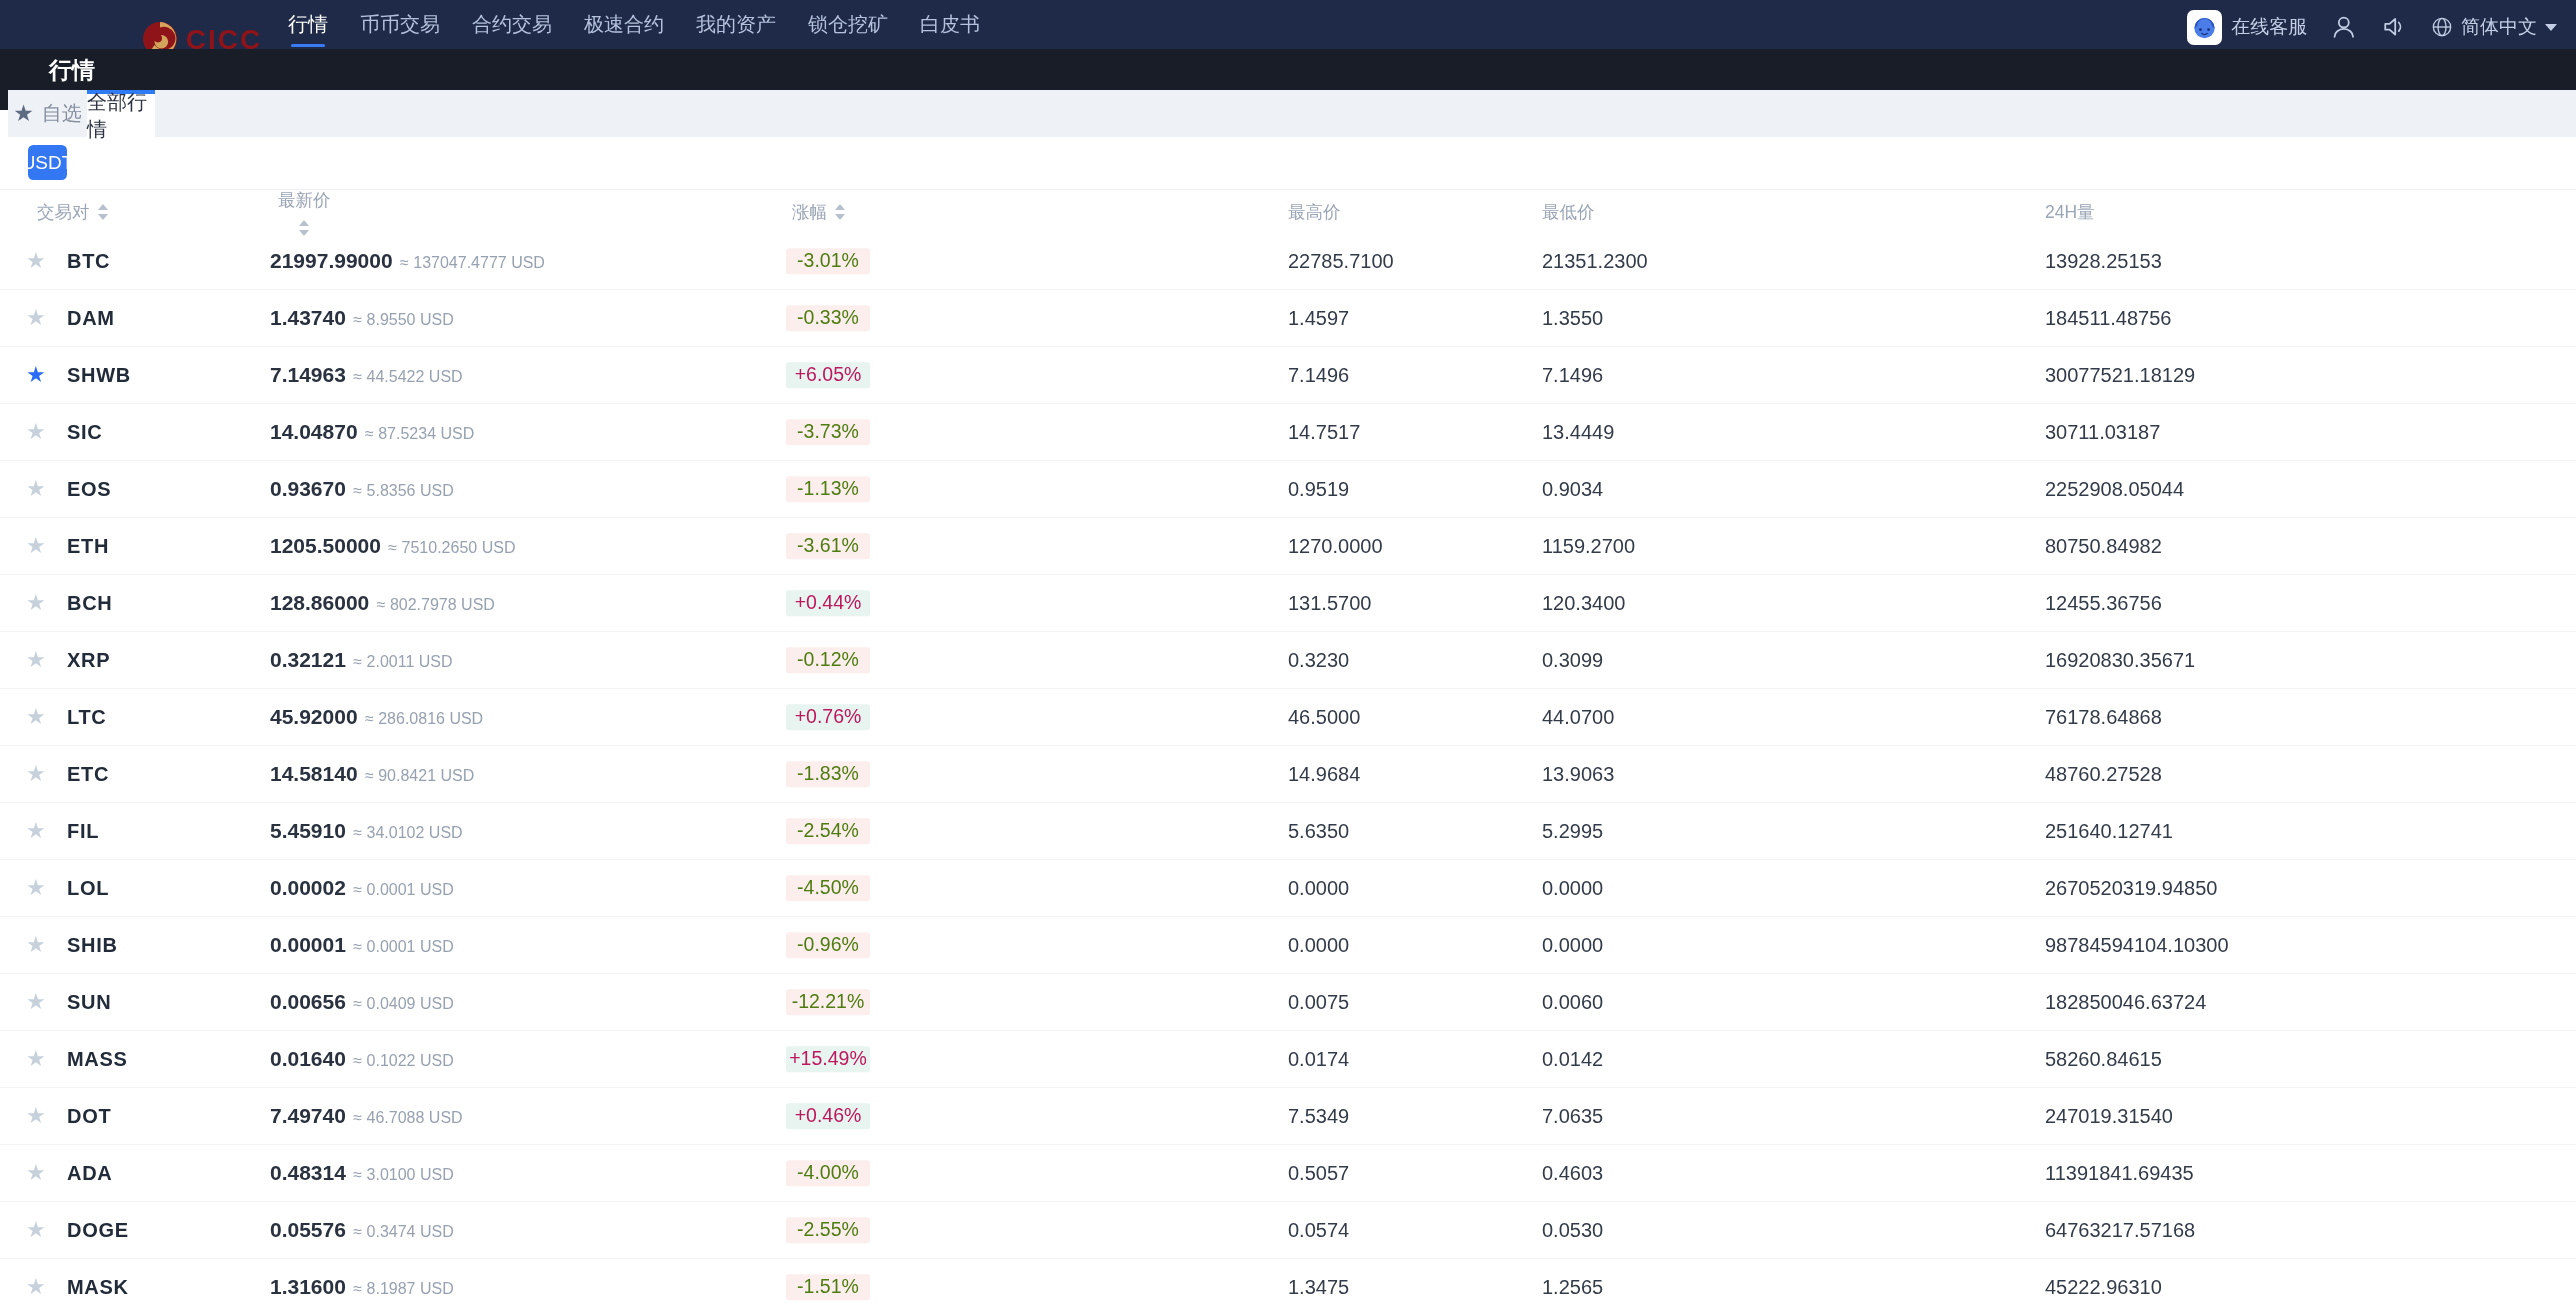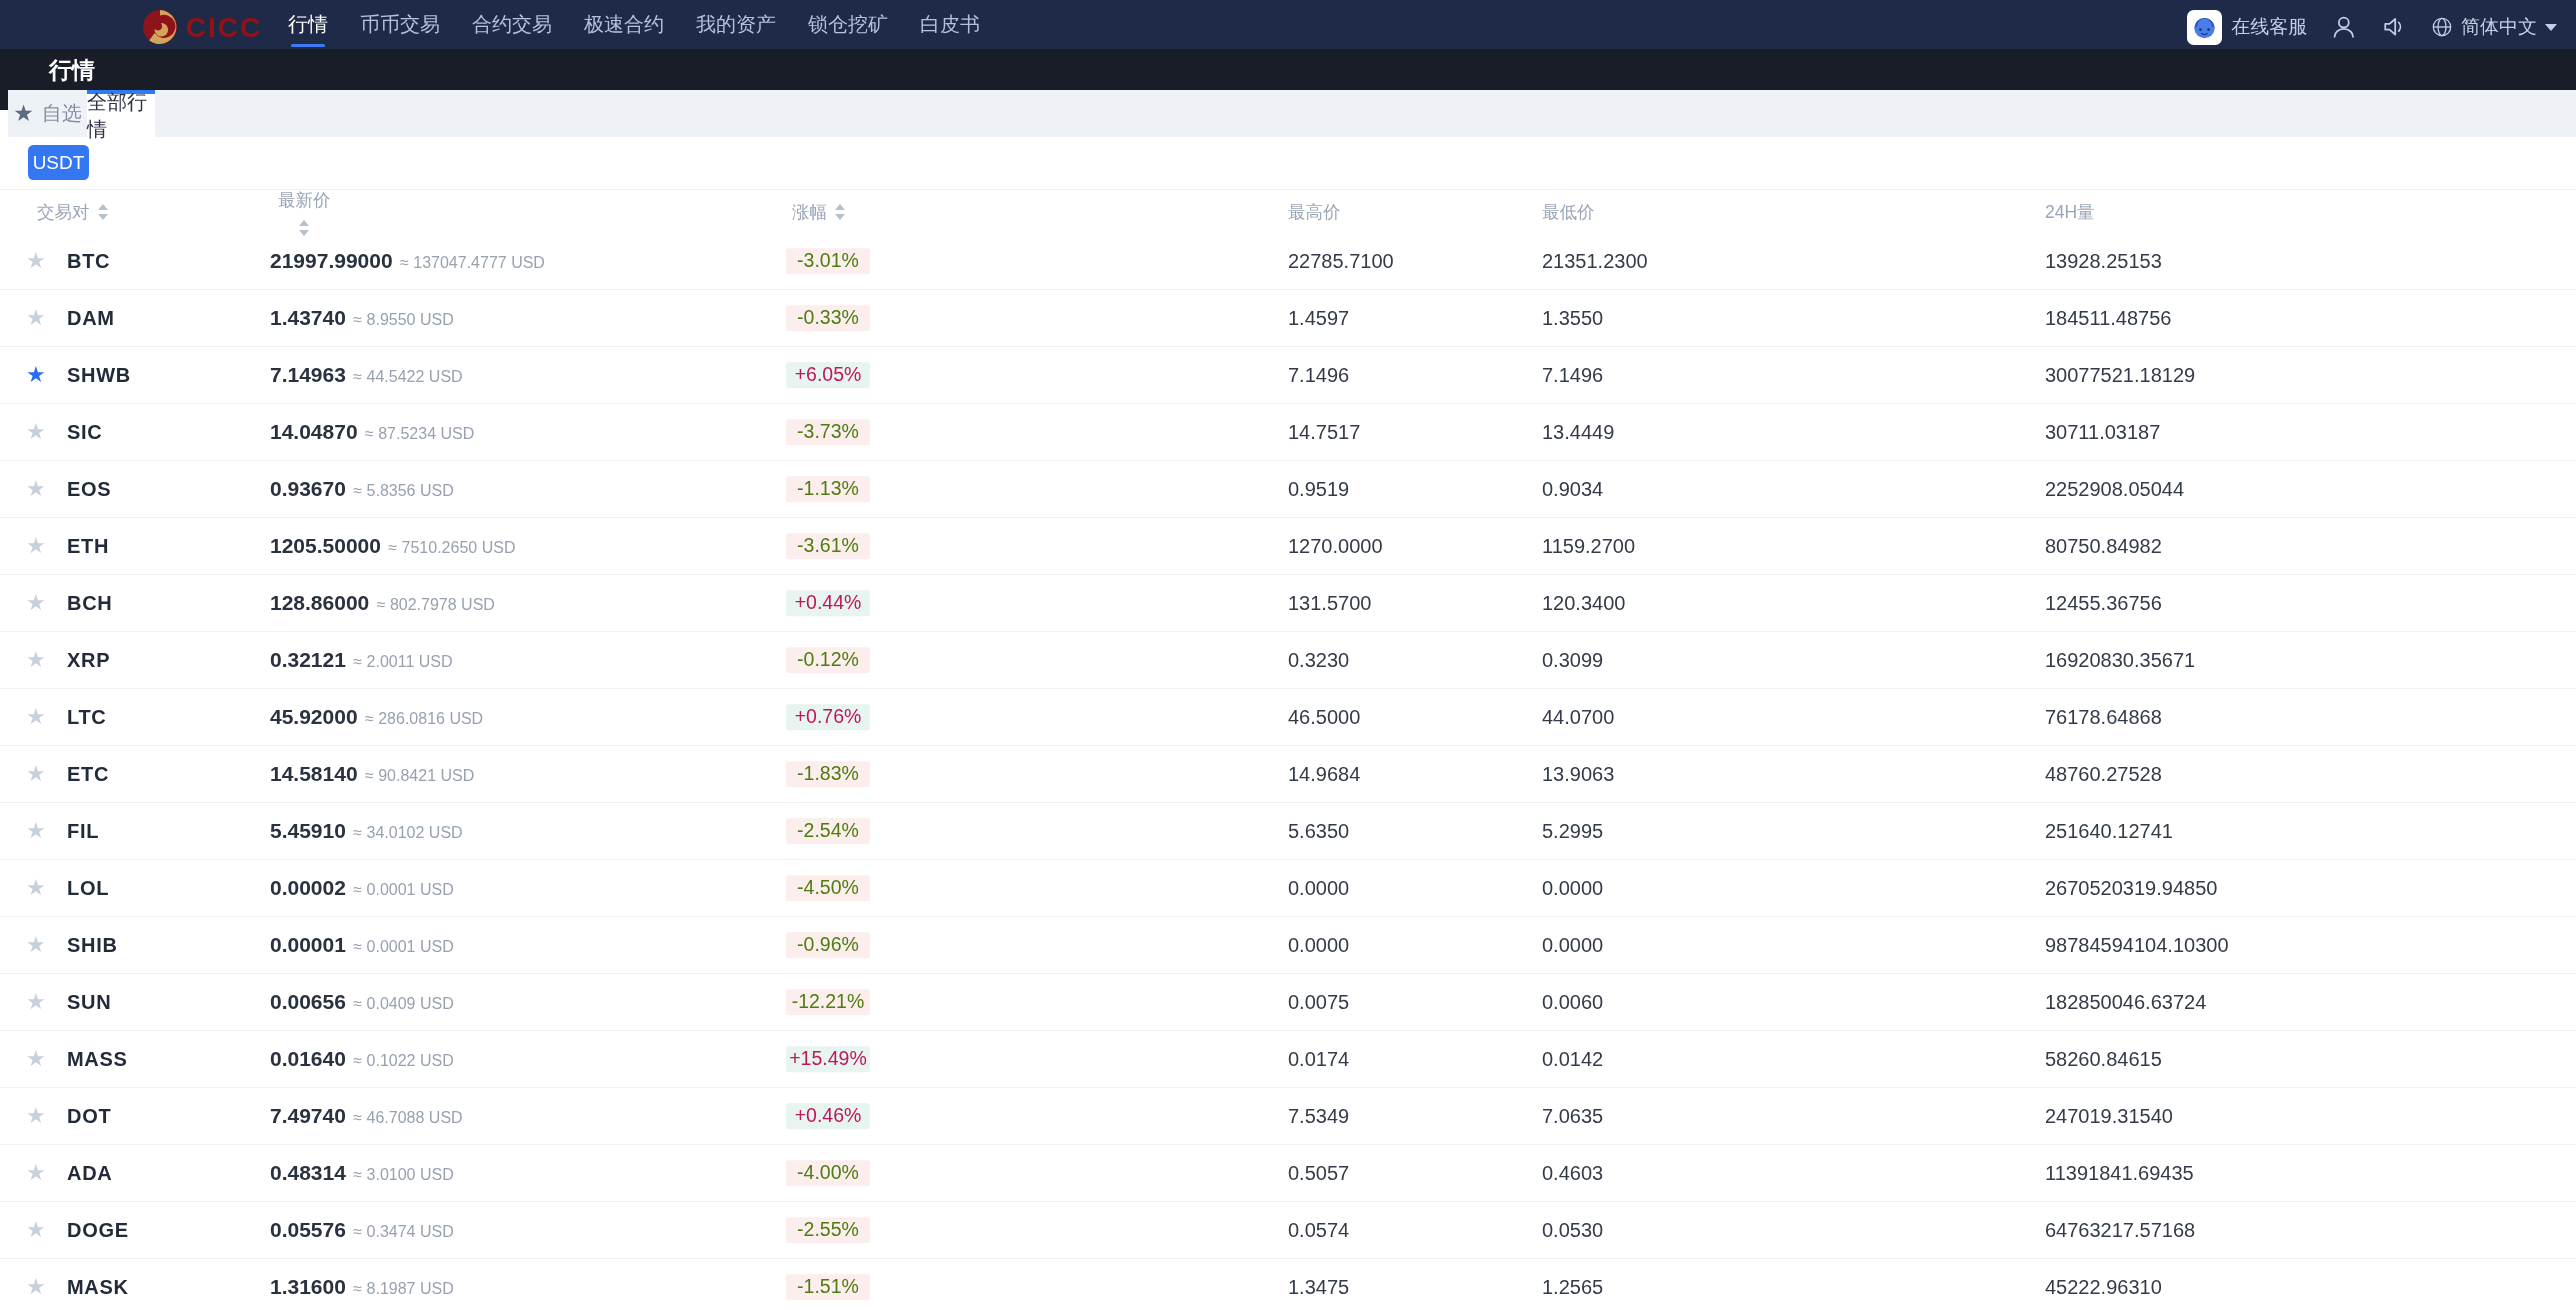--- a/index.html
+++ b/index.html
@@ -1,21 +1,21 @@
 <!DOCTYPE html>
 <html style="font-size:10.8px"><head>
 <meta charset="utf-8">
 <style>
   * { margin:0; padding:0; box-sizing:border-box; }
   html,body { width:2576px; height:1311px; overflow:hidden; background:#fff;
     font-family:"Liberation Sans", sans-serif; }
 
   
   .topnav { position:absolute; left:0; top:0; right:0; height:49px; background:#1e2a47; }
-  .logo { position:absolute; left:143px; top:10px; display:flex; align-items:center; gap:8.8px; cursor:pointer; }
+  .logo { position:absolute; left:143px; top:22px; display:flex; align-items:center; gap:8.8px; cursor:pointer; }
   .brand-text { font-size:28px; font-weight:bold; color:#8e1419; letter-spacing:2px; }
   .menu { position:absolute; left:288px; top:0; height:49px; display:flex; gap:32px; }
   .menu-item { position:relative; height:100%; display:flex; align-items:center;
     font-size:20px; color:#b5c2de; cursor:pointer; white-space:nowrap; }
   .menu-item.active { color:#ffffff; }
   .menu-item.active::after { content:""; position:absolute; left:50%; transform:translateX(-50%);
     bottom:2px; width:34px; height:3.4px; background:#3b7cf6; border-radius:2px; }
   .nav-right { position:absolute; right:19px; top:0; height:54px; display:flex; align-items:center; gap:24px; }
   .cs-chip { display:flex; align-items:center; gap:9.4px; cursor:pointer; }
   .cs-avatar { width:35px; height:35px; background:#ffffff; border-radius:6.7px;
@@ -34,21 +34,21 @@
 
   
   .tabstrip { position:absolute; left:8px; right:0; top:90px; height:47px; background:#eef1f6; display:flex; }
   .tab { height:100%; display:flex; align-items:center; justify-content:center; gap:8px;
     font-size:20px; cursor:pointer; }
   .tab-fav { width:79px; color:#848e9f; }
   .tab-fav .star-glyph { font-size:23px; color:#5d6b82; }
   .tab-all { width:68px; background:#ffffff; color:#2b3240; border-top:4px solid #2e7bf4; }
 
   
-  .usdt-btn { position:absolute; left:28px; top:145px; width:61px; height:35px; background:#3477f3;
+  .usdt-btn { position:absolute; left:28px; top:145px; width:39px; height:35px; background:#3477f3;
     border:none; border-radius:5.4px; color:#ffffff; font-size:19px; font-family:inherit;
     display:flex; align-items:center; justify-content:center; cursor:pointer; }
 
   
   .market-table { position:absolute; left:0; right:0; top:189px; }
   .thead { position:relative; height:44px; border-top:0.7px solid #eef1f4; }
   .th { position:absolute; top:50%; transform:translateY(-50%); display:flex; align-items:center;
     gap:8px; color:#9aa5b6; font-size:17.5px; cursor:pointer; white-space:nowrap; }
   .sorter { display:flex; flex-direction:column; gap:4px; }
   .sorter .s-up { width:0; height:0; border-left:5.4px solid transparent; border-right:5.4px solid transparent;

